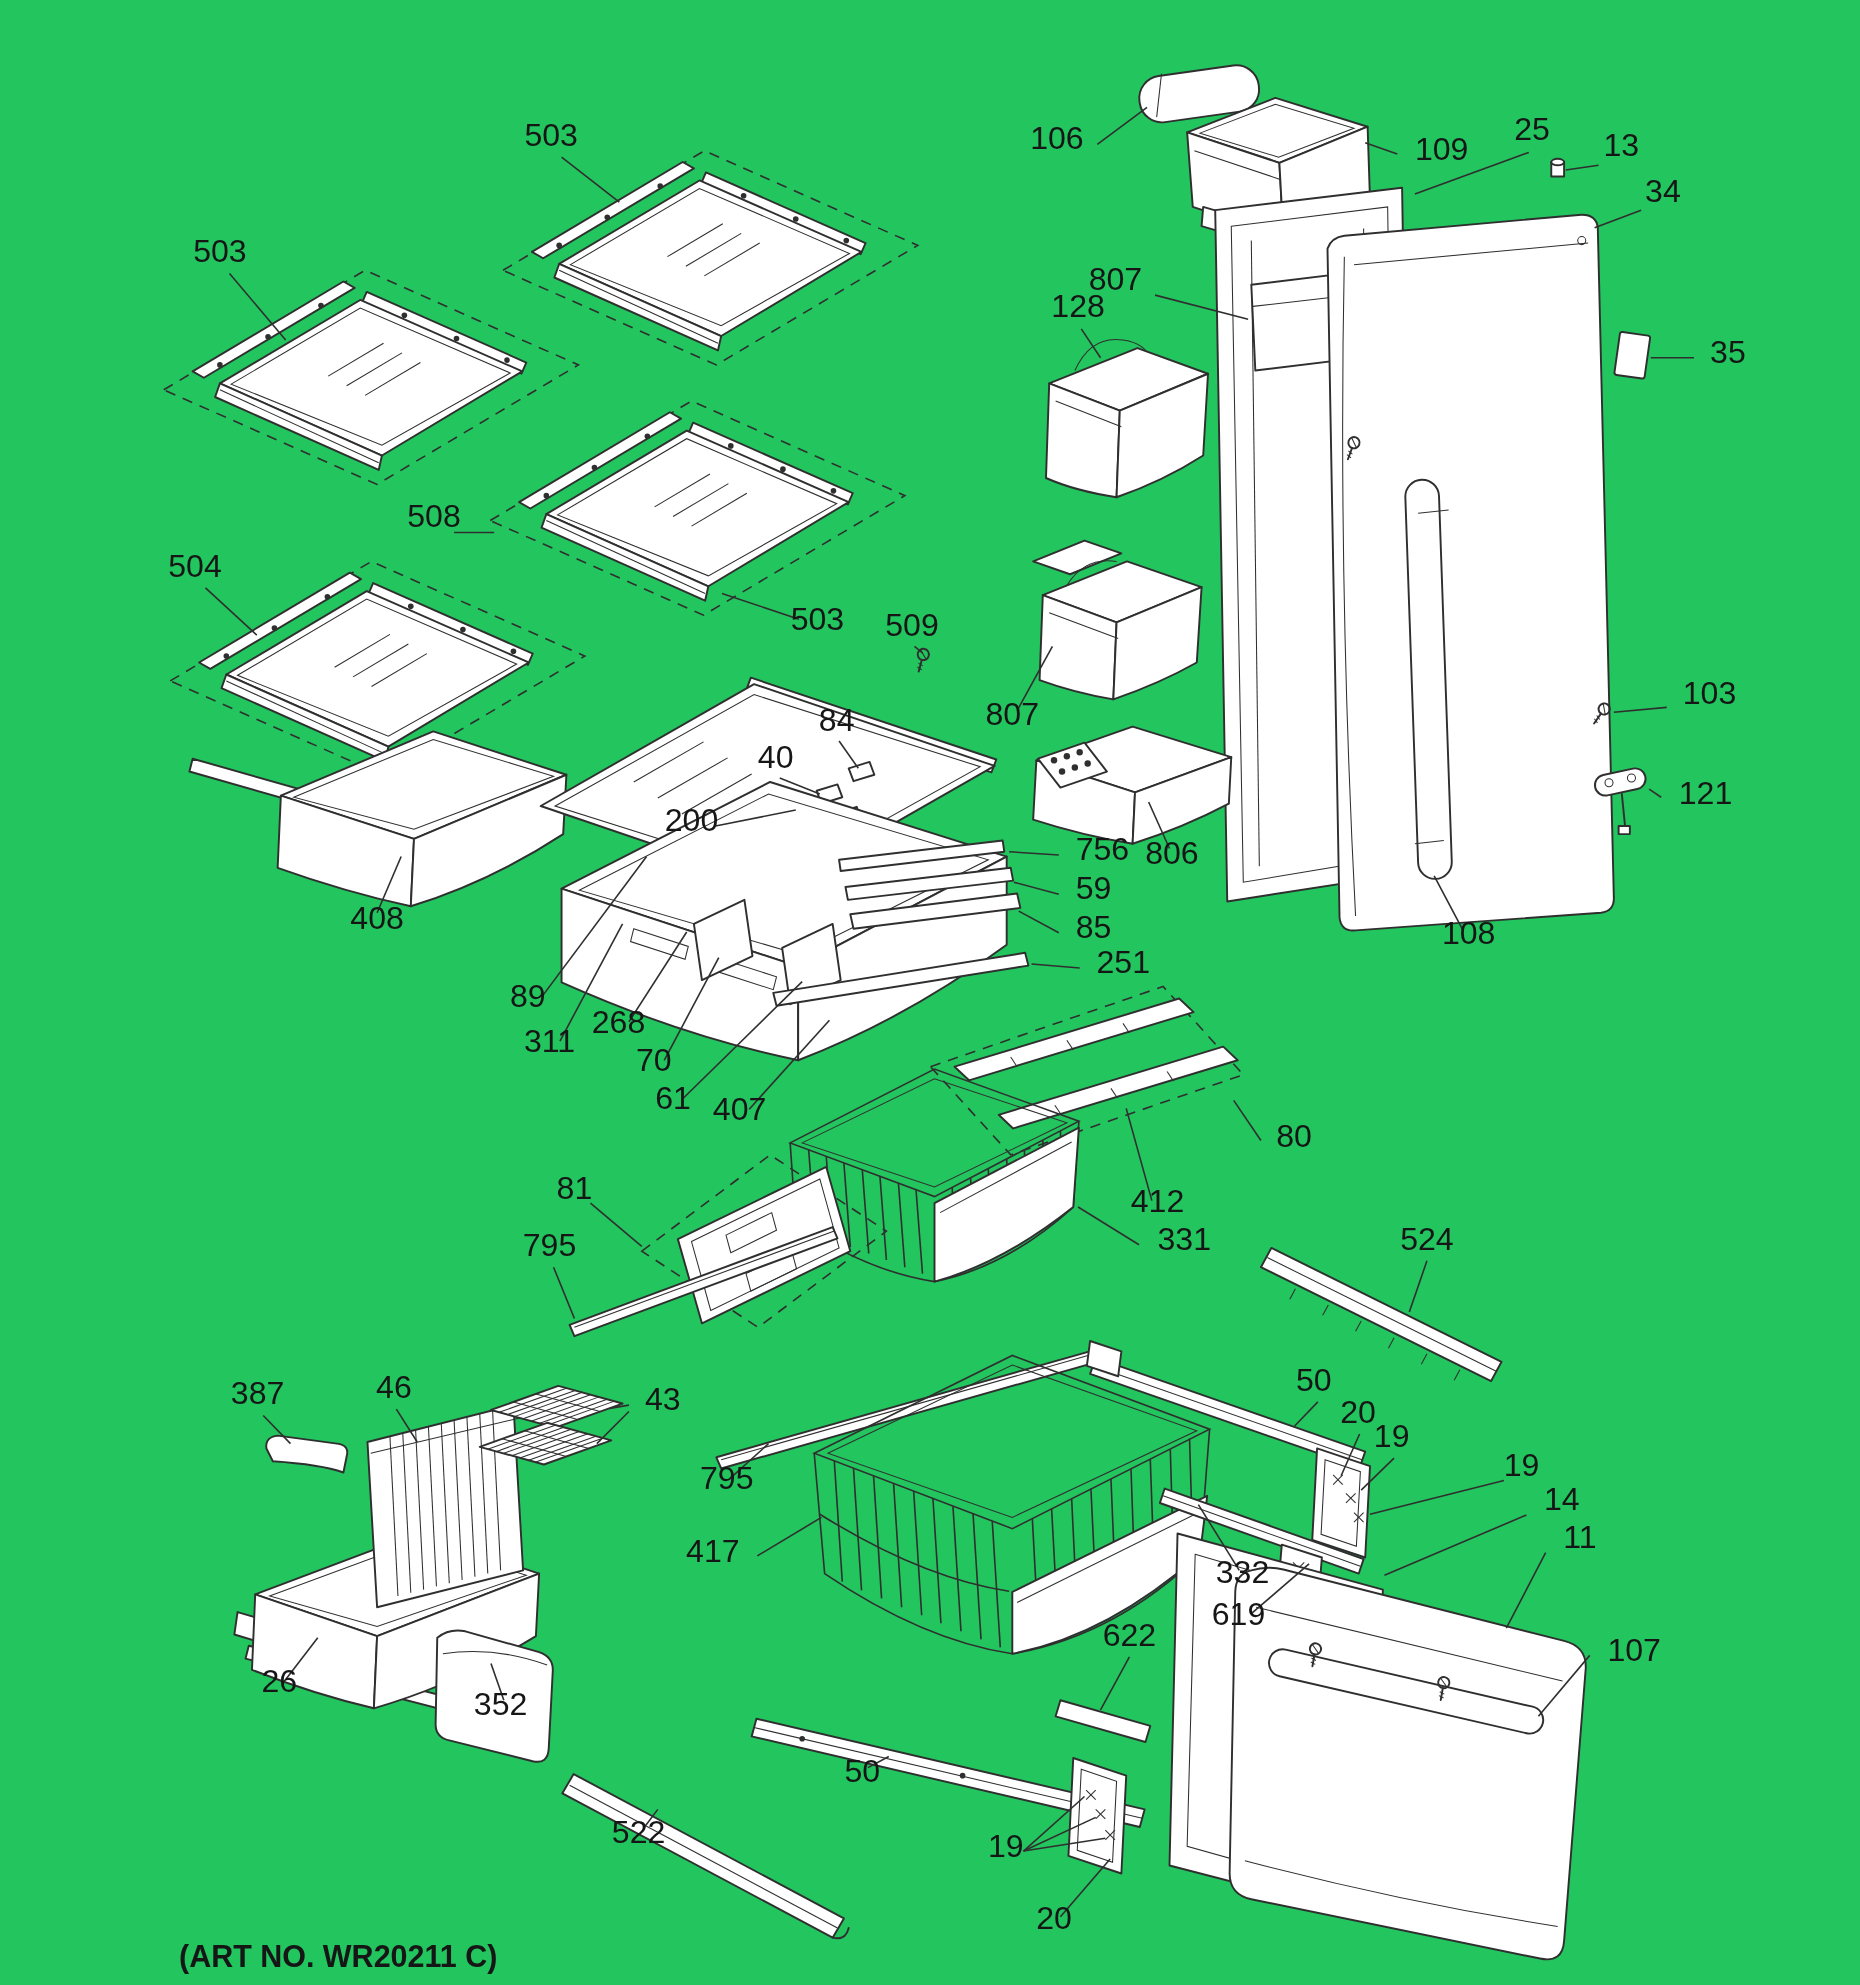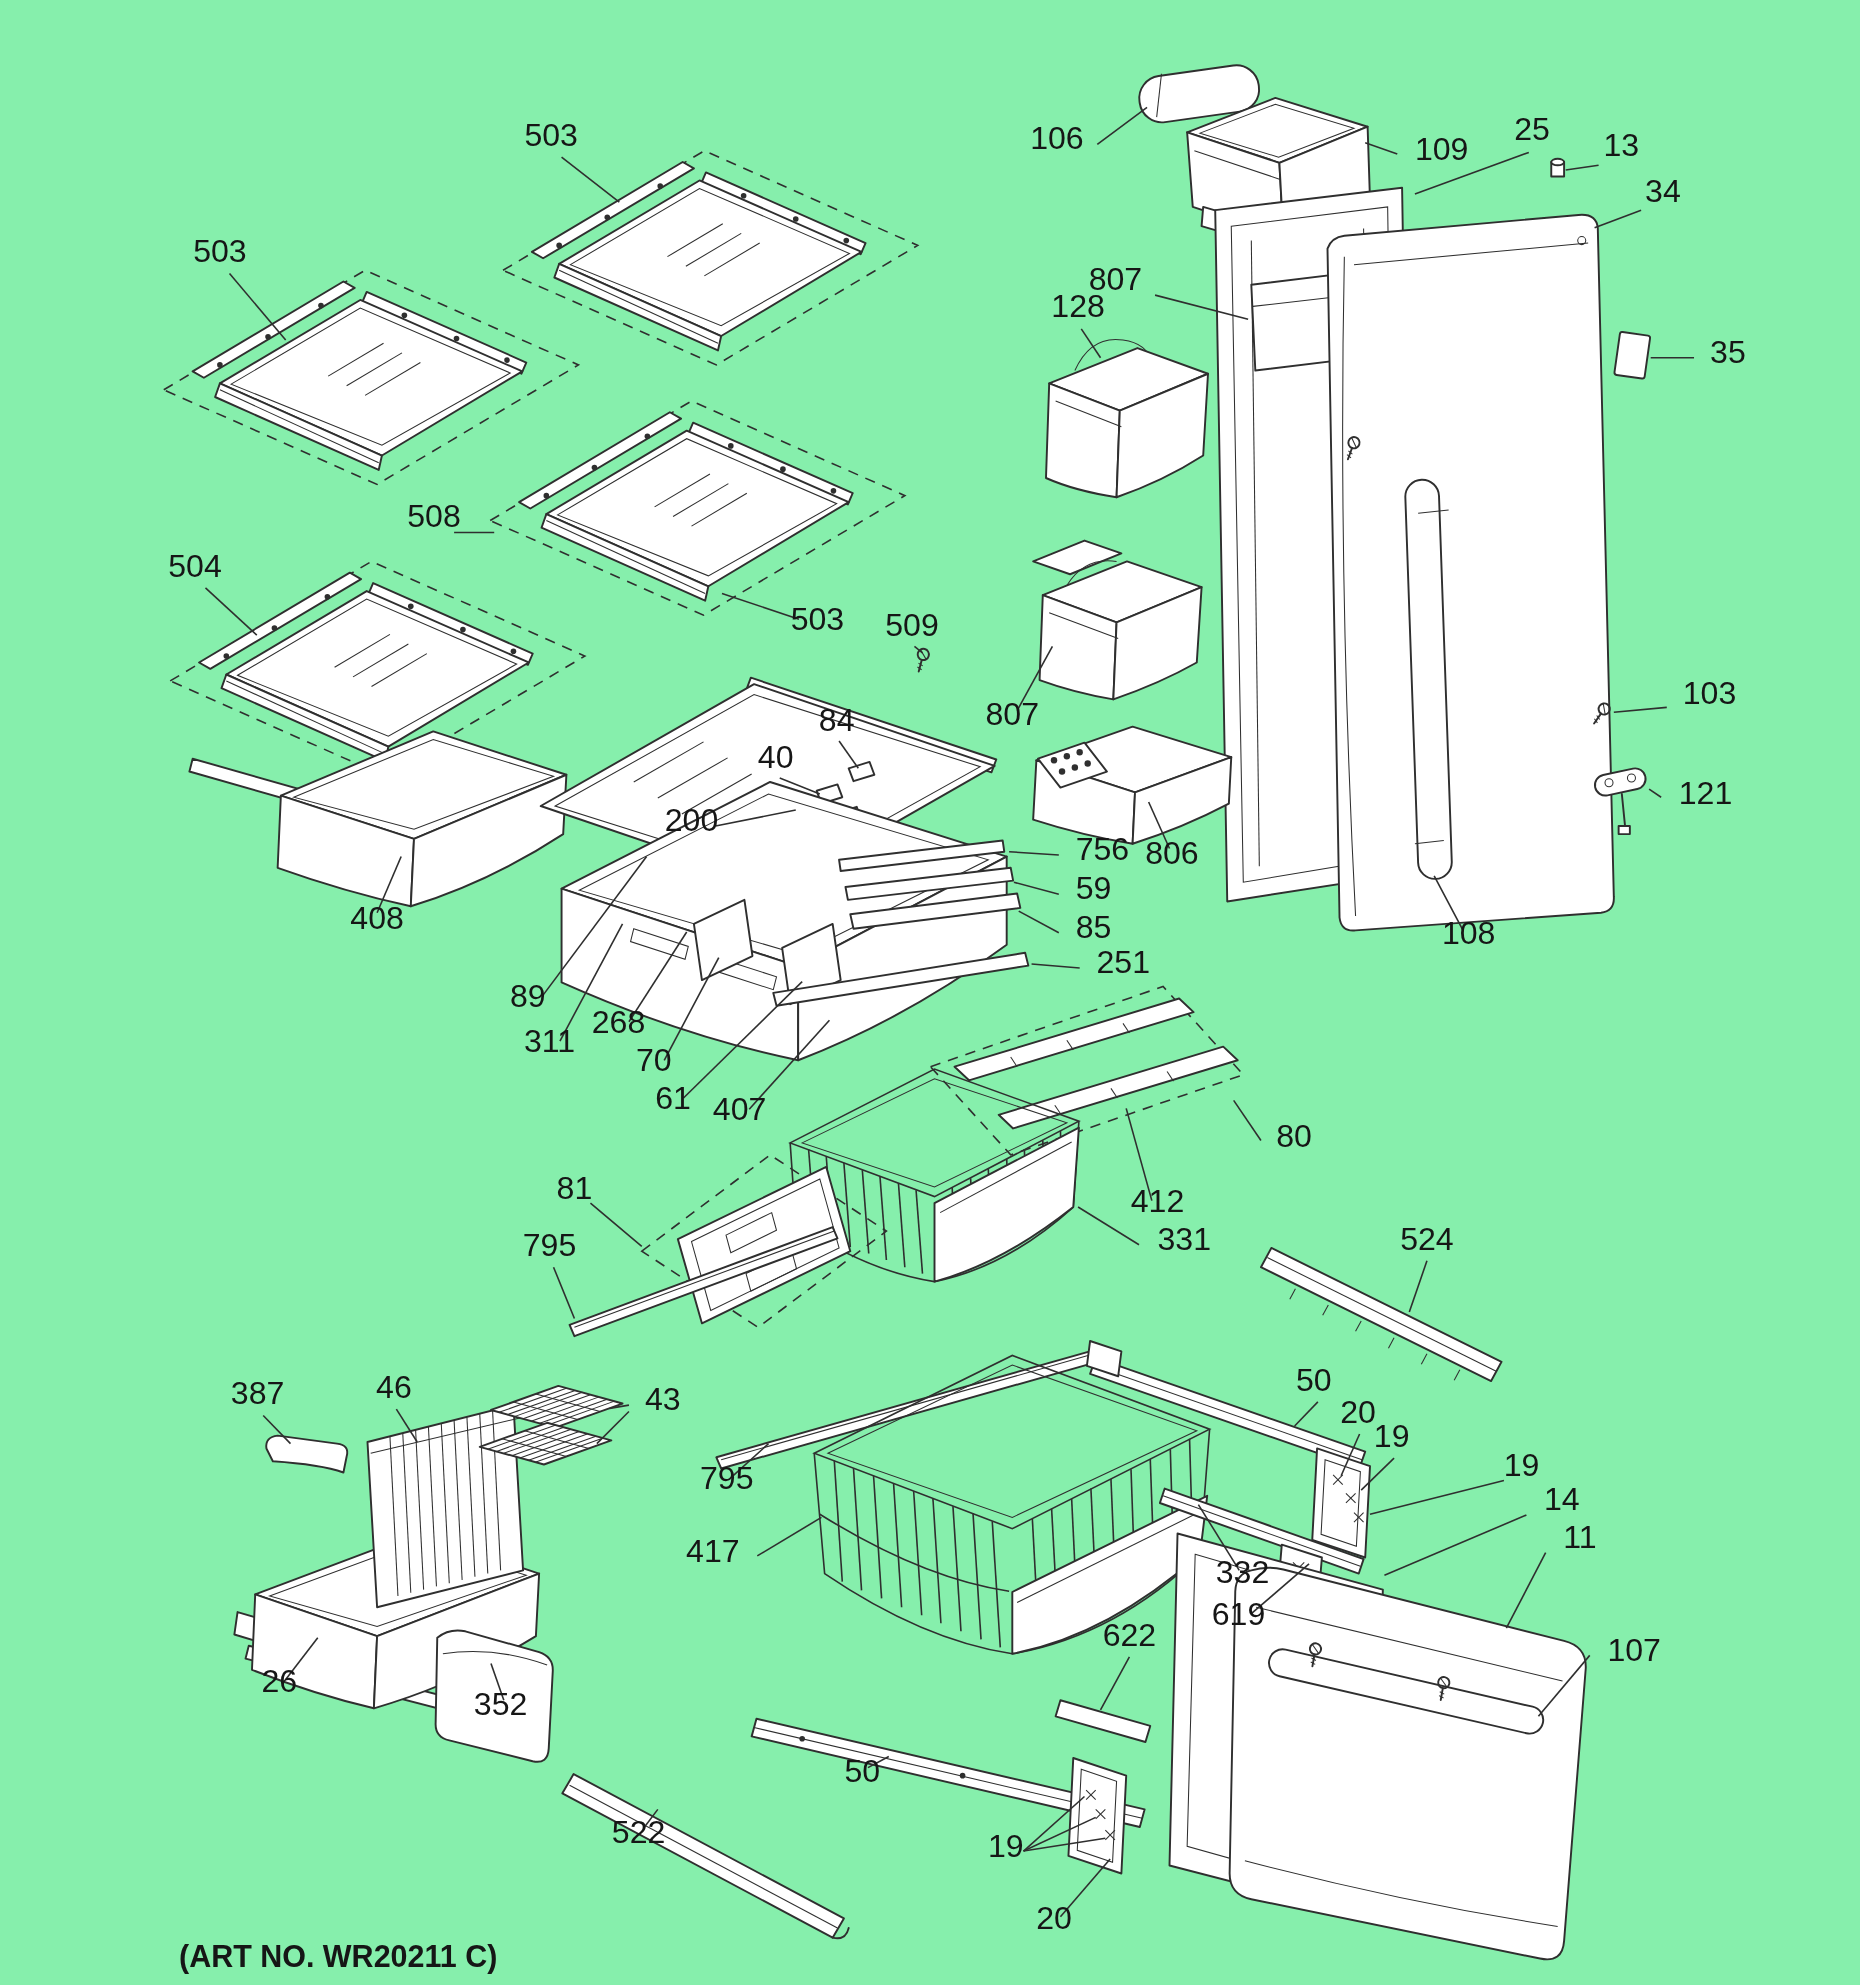--- a/index.html
+++ b/index.html
@@ -1,16 +1,16 @@
 <!DOCTYPE html>
 <html style="font-size:13px"><head>
 <meta charset="utf-8">
 <style>
   html,body{margin:0;padding:0;background:#ffffff;}
-  .canvas{position:relative;width:1861px;height:1985px;background:#86efac;font-family:"Liberation Sans",sans-serif;}
+  .canvas{position:relative;width:1861px;height:1985px;background:#22c55e;font-family:"Liberation Sans",sans-serif;}
   svg{position:absolute;inset:0;}
   .part{fill:#ffffff;stroke:#2f2f2f;stroke-width:2.4;stroke-linejoin:round;}
   .ln{fill:none;stroke:#2f2f2f;stroke-width:2.4;stroke-linecap:round;stroke-linejoin:round;}
   .thin{fill:none;stroke:#2f2f2f;stroke-width:1.3;}
   .wire{fill:none;stroke:#2f2f2f;stroke-width:2;}
   .dash{fill:none;stroke:#2f2f2f;stroke-width:2;stroke-dasharray:13 10;}
   .dot{fill:#2f2f2f;stroke:none;}
   .leader{stroke:#2f2f2f;stroke-width:2;fill:none;}
   text.callout{font-family:"Liberation Sans",sans-serif;font-size:40px;fill:#161616;}
   text.artno{font-family:"Liberation Sans",sans-serif;font-size:38px;font-weight:700;fill:#161616;}

